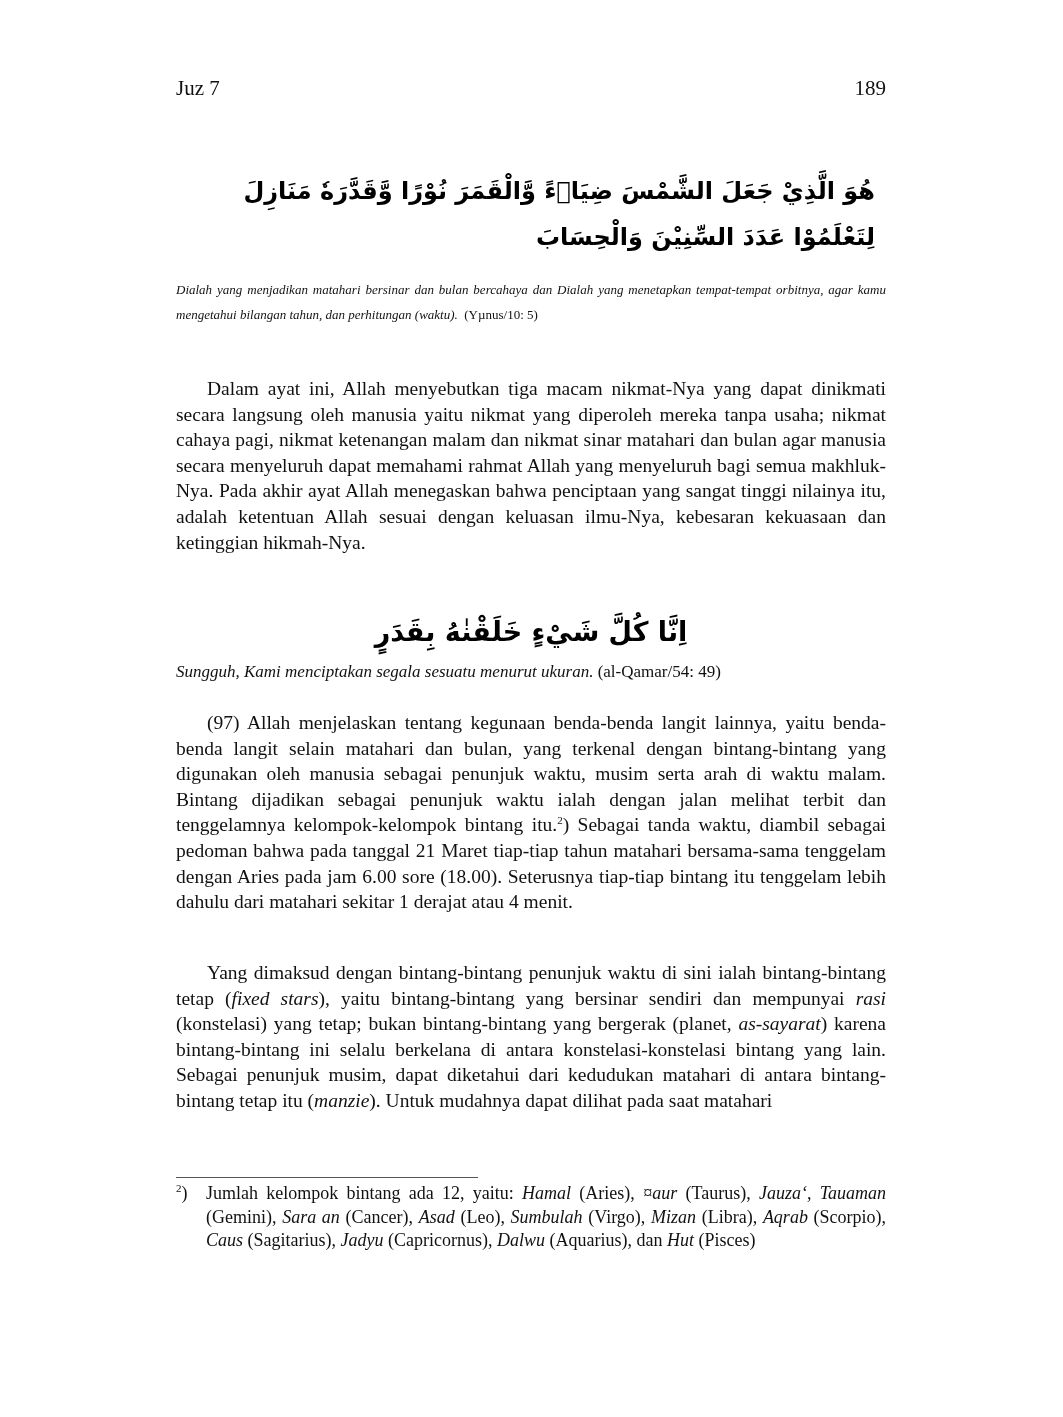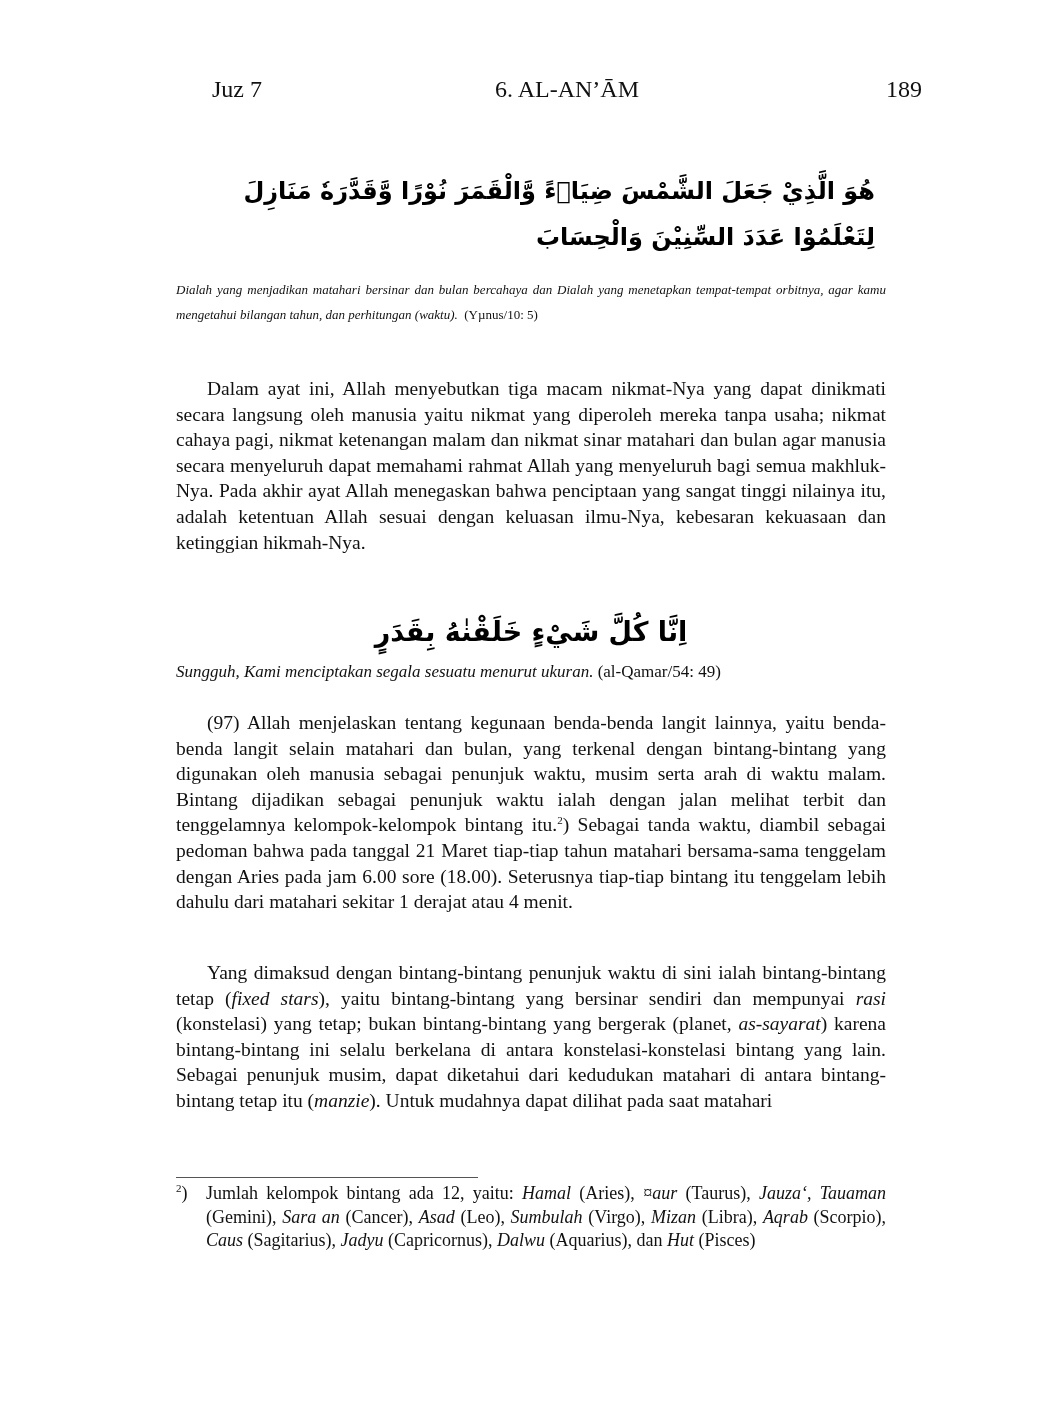--- a/index.html
+++ b/index.html
@@ -3,22 +3,21 @@
   <meta charset="utf-8">
   <style>
     html, body { margin: 0; padding: 0; background: #ffffff; }
     body {
       width: 1063px; height: 1417px; position: relative; overflow: hidden;
       font-family: "Liberation Serif", "DejaVu Serif", serif;
       color: #111111;
     }
     .header {
       position: absolute; top: 76px; left: 176px; width: 710px; height: 26px;
-      font-size: 24px;
-      margin-left: 36px;
+      font-size: 21px;
     }
     .header .left { position: absolute; left: 0; top: 0; }
     .header .center { position: absolute; left: 0; right: 0; top: 0; text-align: center; }
     .header .right { position: absolute; right: 0; top: 0; }
 
     .arabic {
       direction: rtl; text-align: right;
       font-family: "DejaVu Sans", sans-serif; font-weight: bold;
       color: #000;
     }
@@ -58,21 +57,20 @@
       font-size: 18px; line-height: 23.5px;
     }
     .footnote .marker { position: absolute; left: 0; top: 0; }
     .footnote .body { margin-left: 30px; text-align: justify; }
   </style>
 </head>
 <body>
 
 <div class="header">
   <span class="left">Juz 7</span>
-  <span class="center">6. AL-AN’ĀM</span>
   <span class="right">189</span>
 </div>
 
 <div class="arabic arabic-verse-1">هُوَ الَّذِيْ جَعَلَ الشَّمْسَ ضِيَاۤءً وَّالْقَمَرَ نُوْرًا وَّقَدَّرَهٗ مَنَازِلَ لِتَعْلَمُوْا عَدَدَ السِّنِيْنَ وَالْحِسَابَ</div>
 
 <div class="translation">
   <i>Dialah yang menjadikan matahari bersinar dan bulan bercahaya dan Dialah yang menetapkan tempat-tempat orbitnya, agar kamu mengetahui bilangan tahun, dan perhitungan (waktu).</i>&nbsp;
   <span>(Yµnus/10: 5)</span>
 </div>
 

